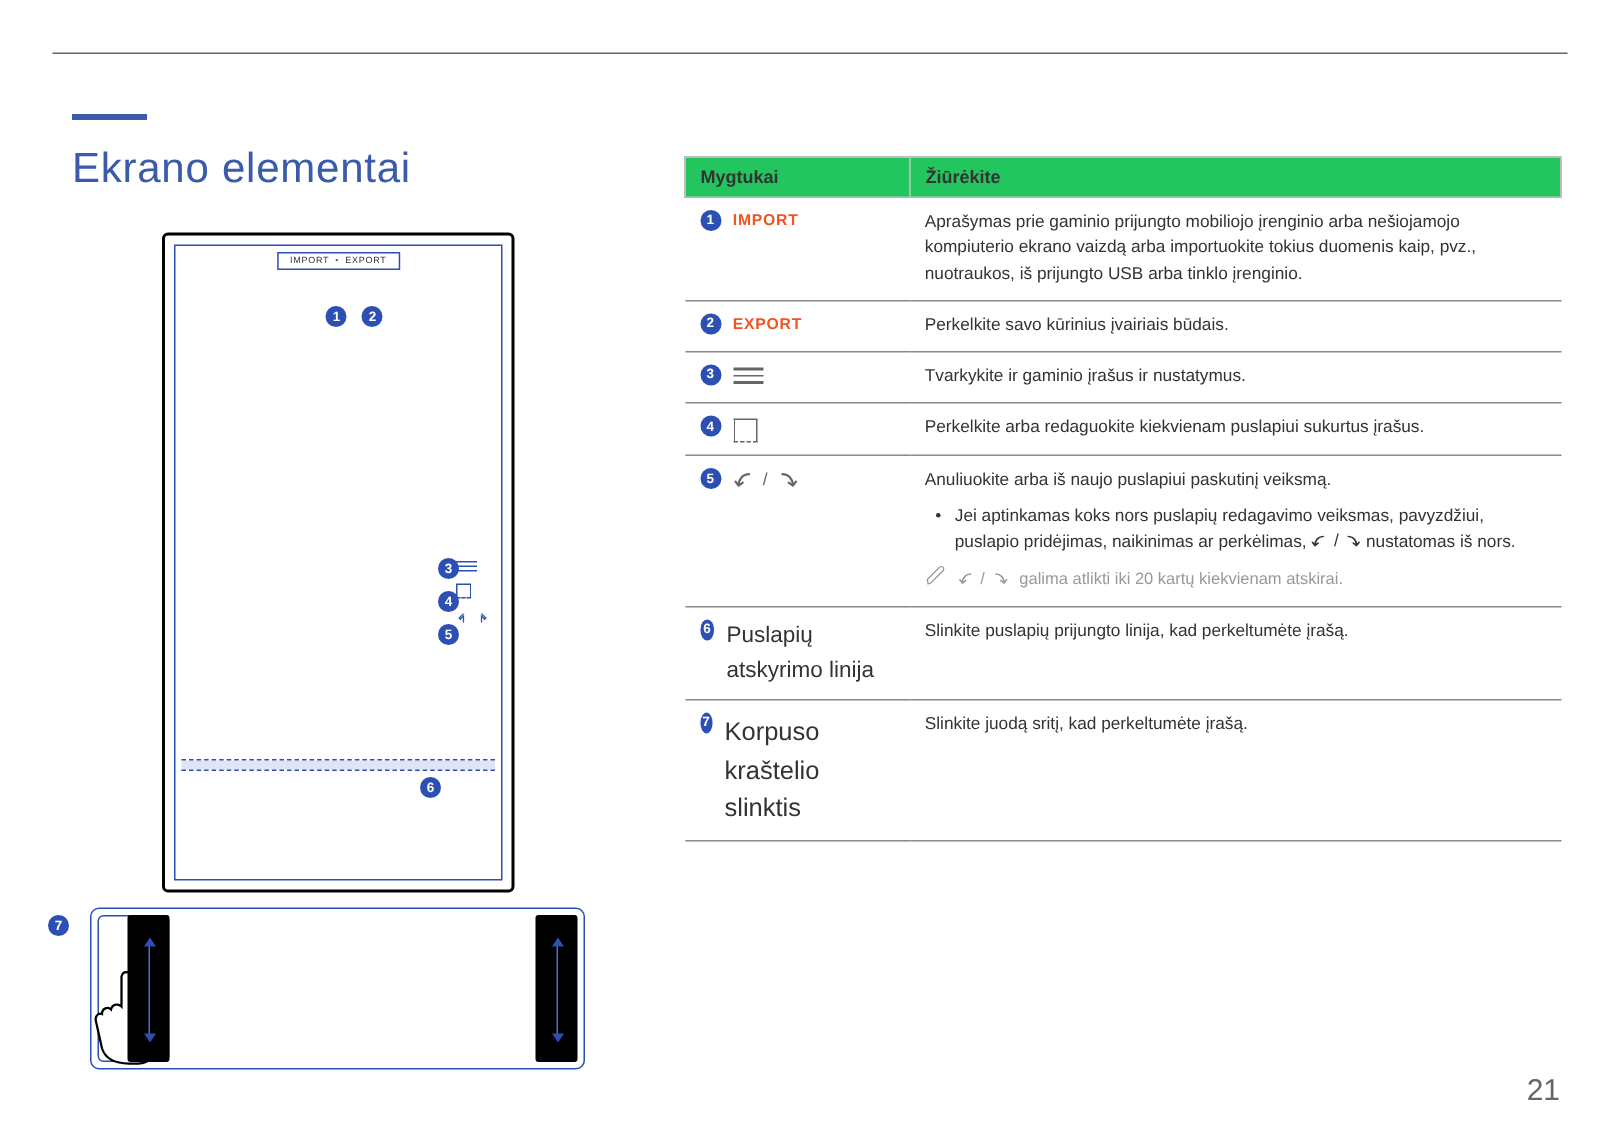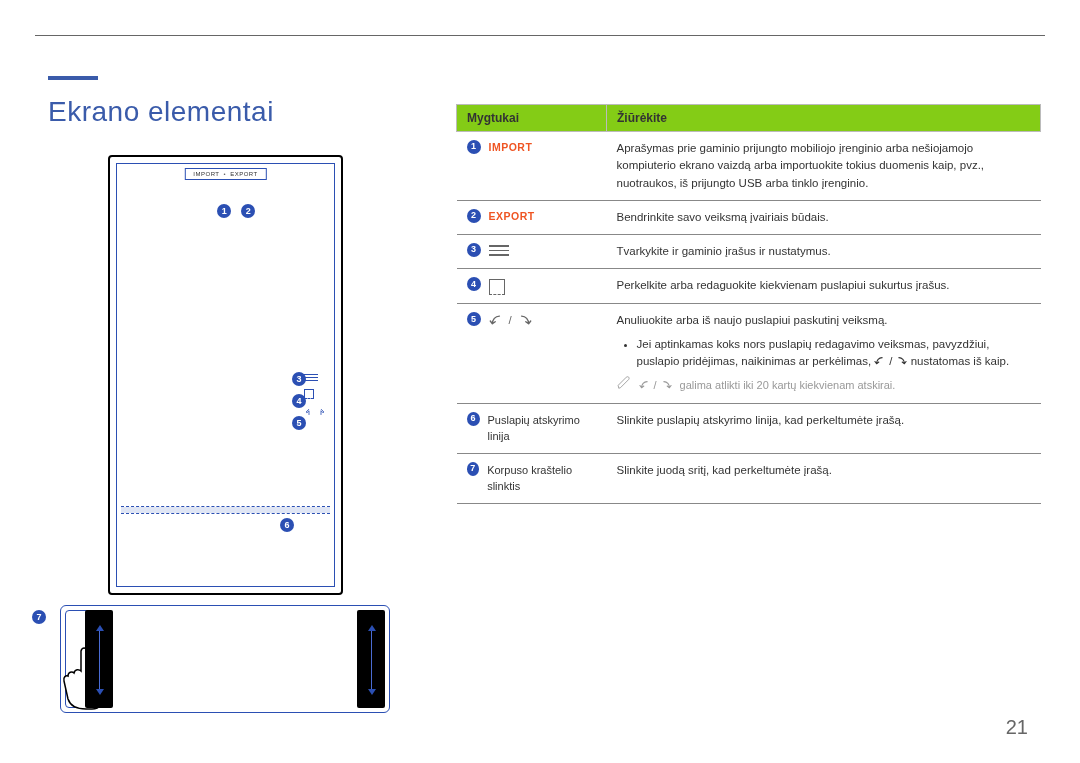--- a/index.html
+++ b/index.html
@@ -232,21 +232,21 @@
     .button-table {
       position: absolute;
       top: 104px;
       left: 456px;
       width: 585px;
       font-size: 11.5px;
       border-collapse: collapse;
     }
     .button-table th {
       text-align: left;
-      background: #84cc16;
+      background: #22c55e;
       padding: 6px 10px;
       font-weight: bold;
       border: 1px solid #bbb;
       font-size: 12px;
       color: #333;
     }
     .button-table th:first-child { width: 150px; }
     .button-table td {
       padding: 8px 10px;
       border-bottom: 1px solid #888;
@@ -299,21 +299,21 @@
       color: #999;
       font-size: 11px;
       margin-top: 6px;
     }
     .note-icon-pen svg { width: 14px; height: 14px; }
     .inline-ur { display: inline-flex; align-items: center; gap: 1px; vertical-align: middle; }
     .inline-ur svg { width: 14px; height: 11px; }
     .page-num {
       position: absolute;
       bottom: 24px;
-      right: 52px;
+      right: 40px;
       font-size: 20px;
       color: #666;
     }
   </style>
 </head>
 <body>
 
 <div class="top-border"></div>
 <div class="accent-line"></div>
 <h1 class="page-title">Ekrano elementai</h1>
@@ -393,21 +393,21 @@
         </td>
       <td>Aprašymas prie gaminio prijungto mobiliojo įrenginio arba nešiojamojo kompiuterio ekrano vaizdą arba importuokite tokius duomenis kaip, pvz., nuotraukos, iš prijungto USB arba tinklo įrenginio.</td>
     </tr>
     <tr>
       <td>
           <div class="btn-col">
         <span class="callout-num">2</span>
         <span class="red-label">EXPORT</span>
       </div>
         </td>
-      <td>Bendrinkite savo veiksmą įvairiais būdais.</td>
+      <td>Perkelkite savo kūrinius įvairiais būdais.</td>
     </tr>
     <tr>
       <td>
           <div class="btn-col">
         <span class="callout-num">3</span>
         <div class="tbl-lines">
               <span></span>
               <span></span>
               <span></span>
             </div>
@@ -446,21 +446,21 @@
           <span>Jei aptinkamas koks nors puslapių redagavimo veiksmas, pavyzdžiui, puslapio pridėjimas, naikinimas ar perkėlimas, </span>
           <span class="inline-ur">
             <svg viewBox="0 0 24 20">
                   <path d="M14 3 C 8 3 4 8 4 14 M4 14 L1 10 M4 14 L8 11" fill="none" stroke="#333" stroke-width="2" stroke-linecap="round"></path>
                 </svg>
             <span>/</span>
             <svg viewBox="0 0 24 20">
                   <path d="M10 3 C 16 3 20 8 20 14 M20 14 L23 10 M20 14 L16 11" fill="none" stroke="#333" stroke-width="2" stroke-linecap="round"></path>
                 </svg>
           </span>
-          <span> nustatomas iš kaip.</span>
+          <span> nustatomas iš nors.</span>
         </li>
           </ul>
         <div class="note-row">
           <span class="note-icon-pen">
             <svg viewBox="0 0 24 24">
                 <path d="M3 21 L6 20 L20 6 C21 5 21 3 20 2 C19 1 17 1 16 2 L2 16 Z" fill="none" stroke="#999" stroke-width="1.5"></path>
               </svg>
           </span>
           <span class="inline-ur">
             <svg viewBox="0 0 24 20">
@@ -472,30 +472,30 @@
               </svg>
           </span>
           <span> galima atlikti iki 20 kartų kiekvienam atskirai.</span>
         </div>
       </td>
     </tr>
     <tr>
       <td>
           <div class="btn-col">
         <span class="callout-num">6</span>
-        <span style="font-size:11px">Puslapių atskyrimo linija</span>
-      </div>
-        </td>
-      <td>Slinkite puslapių atskyrimo linija, kad perkeltumėte įrašą.</td>
+        <span style="font-size:15px">Puslapių atskyrimo linija</span>
+      </div>
+        </td>
+      <td>Slinkite puslapių prijungto linija, kad perkeltumėte įrašą.</td>
     </tr>
     <tr>
       <td>
           <div class="btn-col">
         <span class="callout-num">7</span>
-        <span style="font-size:11px">Korpuso kraštelio slinktis</span>
+        <span style="font-size:17px">Korpuso kraštelio slinktis</span>
       </div>
         </td>
       <td>Slinkite juodą sritį, kad perkeltumėte įrašą.</td>
     </tr>
   </tbody>
 </table>
 
 <div class="page-num">21</div>
 
 </body></html>

